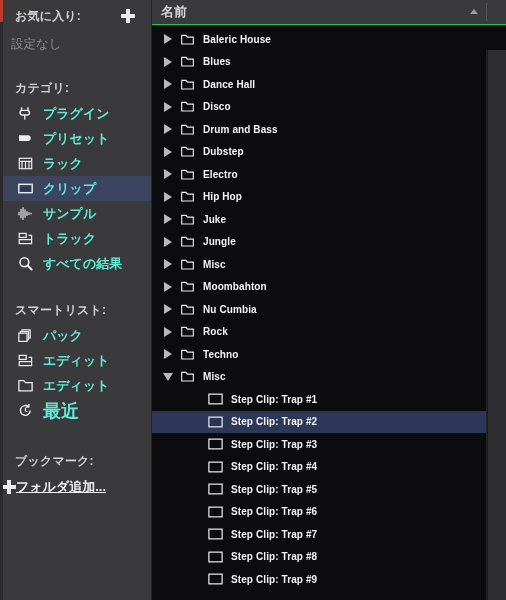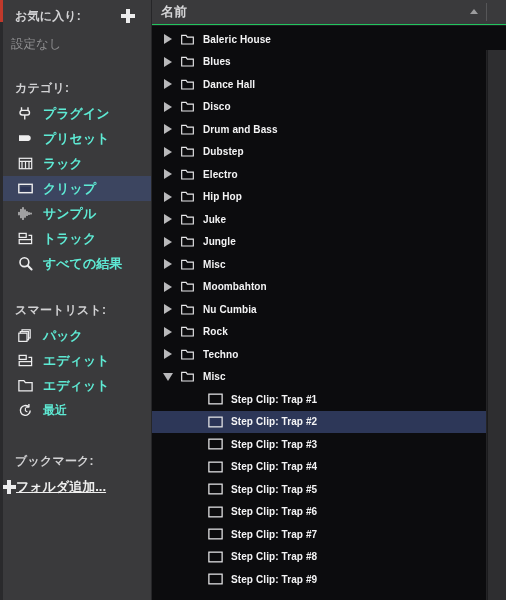--- a/index.html
+++ b/index.html
@@ -98,21 +98,21 @@
     cursor: pointer;
     gap: 9px;
   }
   .nav-item.selected { background: #3c4560; }
   .nav-label {
     color: #5eead4;
     font-size: 13px;
     font-weight: bold;
     white-space: nowrap;
   }
-  .nav-label.small { font-size: 12px; }
+  .nav-label.small { font-size: 18px; }
   .ico {
     width: 17px;
     height: 17px;
     flex: 0 0 17px;
     display: flex;
     align-items: center;
     justify-content: center;
   }
   .ico svg { display: block; }
 

